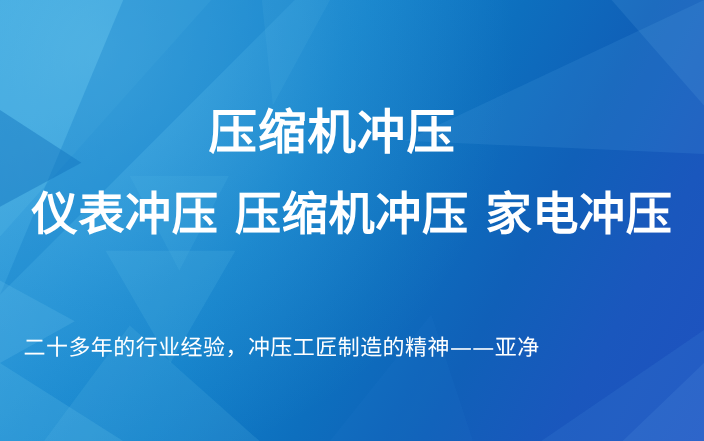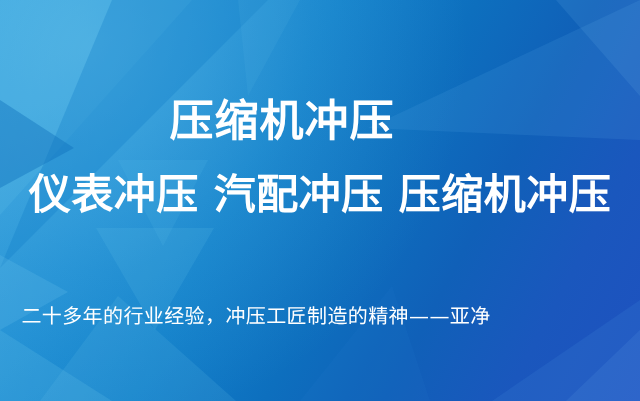--- a/index.html
+++ b/index.html
@@ -61,20 +61,21 @@
     top: 98px;
     left: 0;
     width: 564px;
     text-align: center;
     color: #ffffff;
     font-size: 44px;
     font-weight: bold;
     letter-spacing: 1px;
     line-height: 1.06;
     white-space: nowrap;
+    padding-left: 20px;
   }
 
   .headline-sub {
     position: absolute;
     top: 172px;
     left: 0;
     width: 640px;
     text-align: center;
     color: #ffffff;
     font-size: 42px;
@@ -133,18 +134,18 @@
     <polygon points="640,300 640,401 492,401" fill="#4f9ae4" opacity="0.14"></polygon>
     <polygon points="640,330 640,401 566,401" fill="#72b5ef" opacity="0.12"></polygon>
 
     <polygon points="300,401 392,286 430,401" fill="#3f93de" opacity="0.07"></polygon>
   </svg>
 
   <div class="content">
 
     <div class="headline-main">压缩机冲压</div>
 
-    <div class="headline-sub">仪表冲压   汽配冲压   压缩机冲压</div>
+    <div class="headline-sub">仪表冲压   压缩机冲压   家电冲压</div>
 
     <div class="tagline">二十多年的行业经验，冲压工匠制造的精神——亚净</div>
 
   </div>
 </div>
 
 </body></html>

